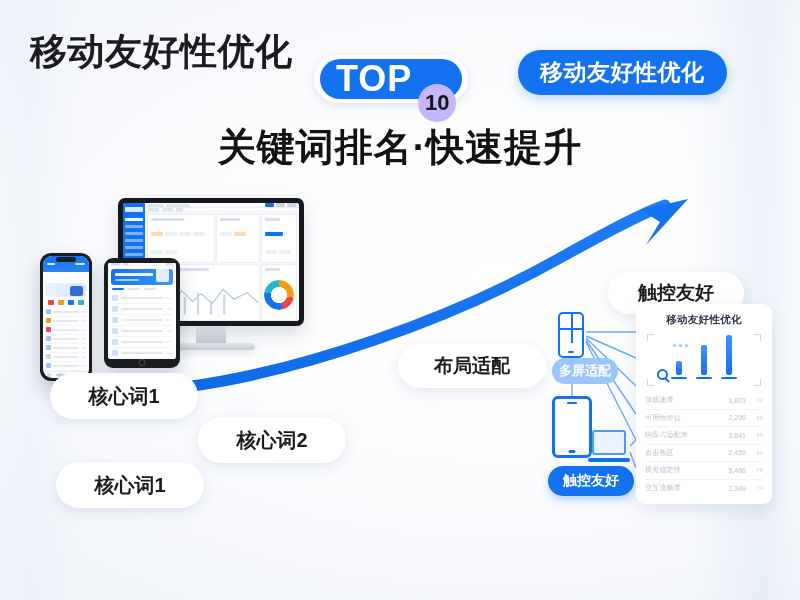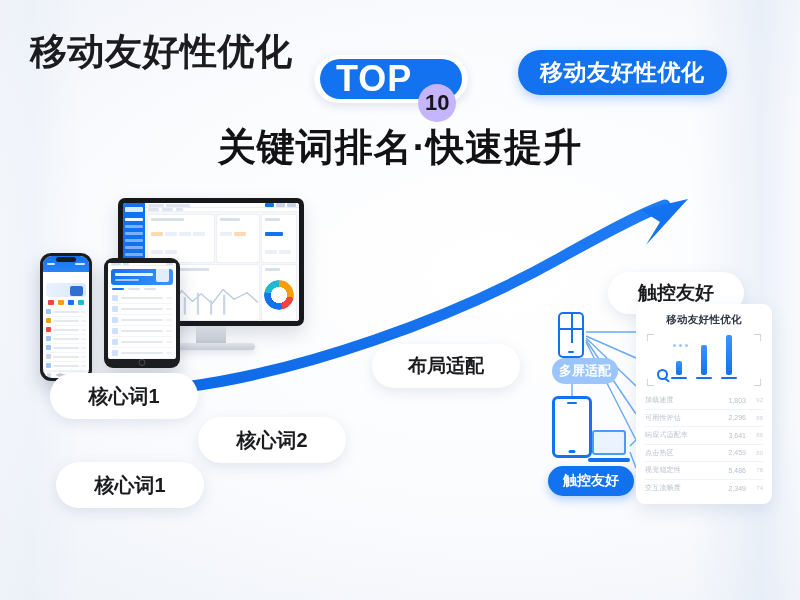--- a/index.html
+++ b/index.html
@@ -158,21 +158,21 @@
   .kpill {
     position:absolute; background:#fff; border-radius:26px;
     display:flex; align-items:center; justify-content:center;
     font-size:20px; font-weight:700; color:#1b1c1f;
     box-shadow:0 4px 14px rgba(70,100,150,.14);
     white-space:nowrap;
   }
   .kpill.k1 { left:50px;  top:373px; width:148px; height:46px; }
   .kpill.k2 { left:198px; top:417px; width:148px; height:46px; }
   .kpill.k3 { left:56px;  top:462px; width:148px; height:46px; }
-  .kpill.layout { left:372px; top:344px; width:148px; height:44px; font-size:19px; }
+  .kpill.layout { left:398px; top:344px; width:148px; height:44px; font-size:19px; }
   .kpill.touch  { left:608px; top:272px; width:136px; height:42px; font-size:19px; }
 
   
   .diagram { position:absolute; left:540px; top:300px; width:238px; height:212px; }
   .diagram svg { position:absolute; left:0; top:0; }
 
   .dev-icon { position:absolute; }
   .di-phone-top { left:18px; top:12px; width:26px; height:46px; border:2.5px solid #1272ef; border-radius:5px; background:#fff; }
   .di-phone-top .split-h{position:absolute;left:0;right:0;top:14px;height:2px;background:#1272ef;}
   .di-phone-top .split-v{position:absolute;top:0;bottom:13px;left:11px;width:2px;background:#1272ef;}

